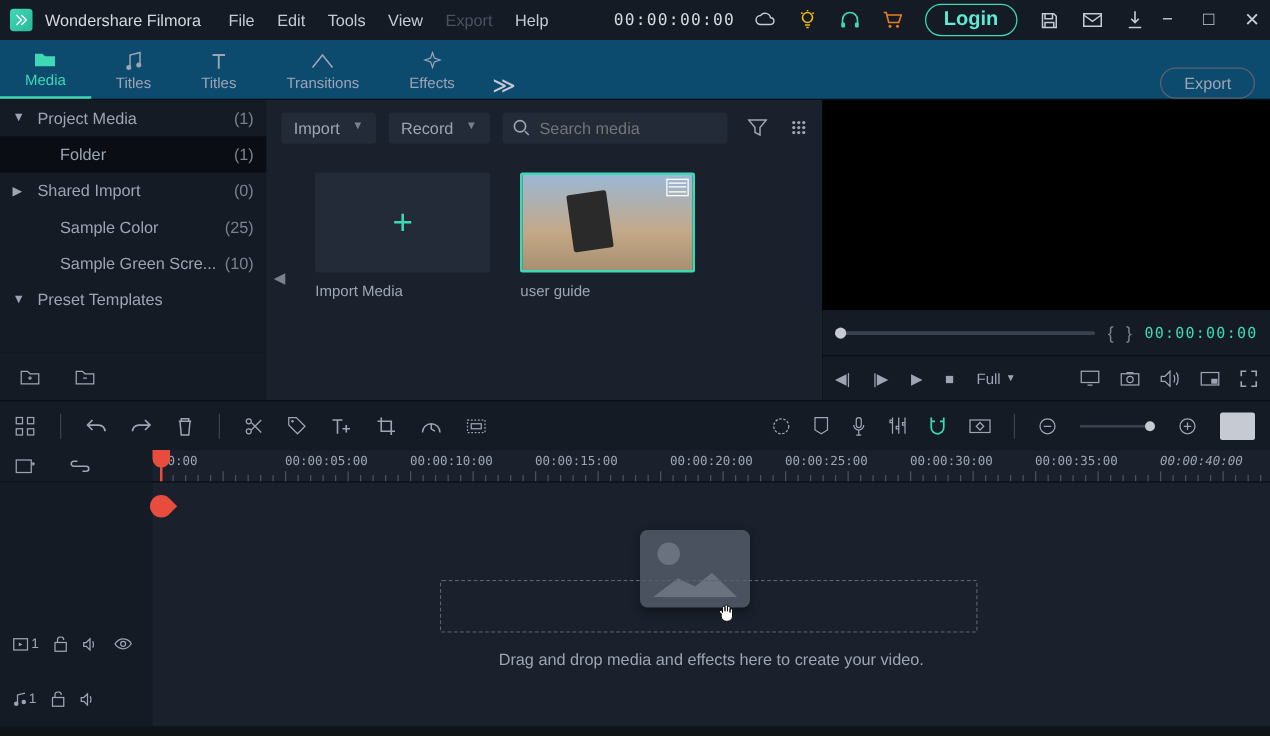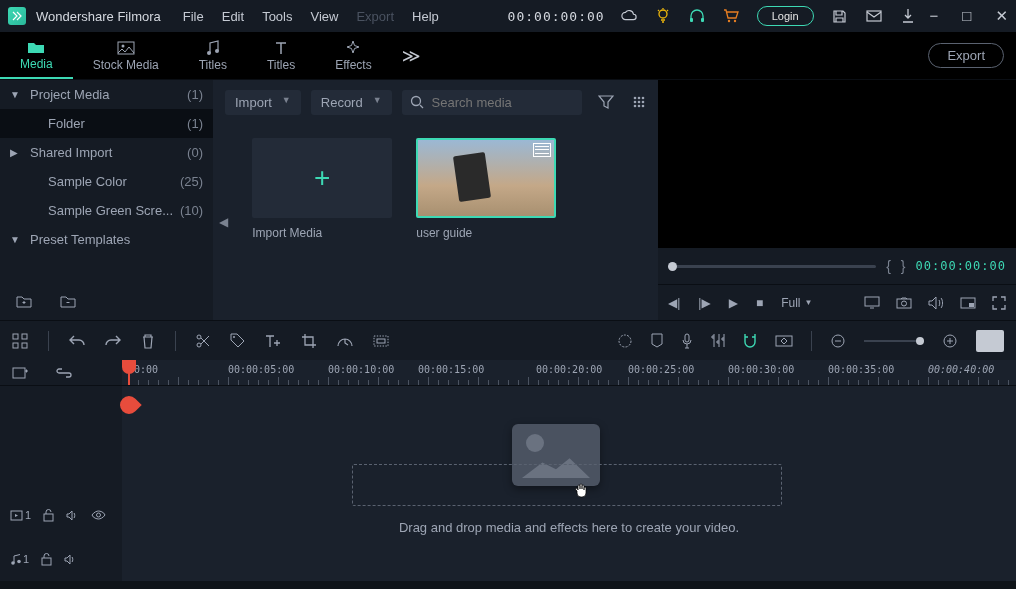--- a/index.html
+++ b/index.html
@@ -10,24 +10,24 @@
 .app-title{color:#d4d8df;font-size:13px;margin-right:18px;font-weight:500}
 .menu{display:flex;gap:18px}
 .menu-item{color:#c5cad3;cursor:pointer;font-size:13px}
 .menu-item.disabled{color:#4a5260}
 .timecode-top{color:#d4d8df;margin-left:auto;margin-right:12px;font-family:monospace;font-size:13px;letter-spacing:1px}
 .titlebar-icons{display:flex;gap:18px;align-items:center}
 .ti-icon{width:16px;height:16px;display:flex;align-items:center;justify-content:center;cursor:pointer;color:#c5cad3}
 .ti-icon.gold{color:#f0b90b}
 .ti-icon.teal{color:#3dd9b4}
 .ti-icon.orange{color:#e67e22}
-.login-btn{border:1.5px solid #3dd9b4;color:#e5e5e5;border-radius:14px;padding:3px 14px;cursor:pointer;font-size:11px;font-weight:400}
+.login-btn{border:1.5px solid #3dd9b4;color:#5eead4;border-radius:14px;padding:3px 14px;cursor:pointer;font-size:16px;font-weight:700}
 .window-ctrl{display:flex;gap:24px;margin-left:10px}
 .wc{cursor:pointer;color:#c5cad3;font-size:15px}
-.tabs-row{height:48px;background:#000000;display:flex;align-items:center;border-bottom:1px solid #0a0e14}
+.tabs-row{height:48px;background:#0c4a6e;display:flex;align-items:flex-end;border-bottom:1px solid #0a0e14}
 .tab{display:flex;flex-direction:column;align-items:center;justify-content:center;padding:6px 20px;cursor:pointer;color:#9da5b4;gap:2px;font-size:12px}
 .tab.active{color:#3dd9b4;border-bottom:2px solid #3dd9b4}
 .tab-icon{height:16px;display:flex;align-items:center;justify-content:center;font-size:14px}
 .more-tabs{margin-left:10px;color:#c5cad3;font-size:18px;cursor:pointer}
 .export-btn{margin-left:auto;margin-right:12px;border:1px solid #5a6270;color:#9da5b4;border-radius:14px;padding:4px 18px;cursor:pointer;font-size:13px}
 .main{display:flex;height:240px}
 .sidebar{width:213px;background:#151b24;overflow-y:auto}
 .sb-item{display:flex;align-items:center;padding:7px 10px 7px 30px;cursor:pointer;font-size:13px;justify-content:space-between}
 .sb-item.active{background:#0a0e14}
 .sb-item.indent{padding-left:48px}
@@ -174,45 +174,43 @@
   <div class="tab active">
     <span class="tab-icon">
         <svg width="18" height="14" viewBox="0 0 18 14">
           <path d="M1 3h6l2 2h8v8H1z" fill="#3dd9b4"></path>
         </svg>
       </span>
     <span>Media</span>
   </div>
   <div class="tab">
     <span class="tab-icon">
-        <svg width="18" height="14" viewBox="0 0 18 14">
-          <rect x="1" y="1" width="16" height="12" fill="none" stroke="currentColor"></rect>
-          <circle cx="6" cy="5" r="1.5" fill="currentColor"></circle>
-          <path d="M1 12l4-4 3 3 4-5 5 6" fill="none" stroke="currentColor"></path>
-        </svg>
-      </span>
-    <span>Stock Media</span>
-  </div>
-  <div class="tab">
-    <span class="tab-icon">
         <svg width="14" height="16" viewBox="0 0 14 16">
           <path d="M4 13V3l8-2v10" fill="none" stroke="currentColor" stroke-width="1.2"></path>
           <circle cx="3" cy="13" r="2" fill="currentColor"></circle>
           <circle cx="11" cy="11" r="2" fill="currentColor"></circle>
         </svg>
       </span>
     <span>Titles</span>
   </div>
   <div class="tab">
     <span class="tab-icon">
         <svg width="14" height="14" viewBox="0 0 14 14">
           <path d="M2 2h10M7 2v11" stroke="currentColor" stroke-width="1.5"></path>
         </svg>
       </span>
     <span>Titles</span>
+  </div>
+  <div class="tab">
+    <span class="tab-icon">
+        <svg width="18" height="12" viewBox="0 0 18 12">
+          <path d="M1 11L9 1l8 10" fill="none" stroke="currentColor" stroke-width="1.3"></path>
+        </svg>
+      </span>
+    <span>Transitions</span>
   </div>
   <div class="tab">
     <span class="tab-icon">
         <svg width="16" height="16" viewBox="0 0 16 16">
           <path d="M8 1l1.5 4.5L14 7l-4.5 1.5L8 13l-1.5-4.5L2 7l4.5-1.5z" fill="none" stroke="currentColor"></path>
         </svg>
       </span>
     <span>Effects</span>
   </div>
   <span class="more-tabs">≫</span>
@@ -504,21 +502,21 @@
           <svg width="16" height="10" viewBox="0 0 16 10">
             <path d="M6 5H3a2 2 0 010-4h3M10 5h3a2 2 0 010 4h-3M5 5h6" fill="none" stroke="currentColor" stroke-width="1.3"></path>
           </svg>
         </span>
     </div>
     <div class="ruler">
       <div class="ruler-ticks" id="ruler-ticks">
           <div class="time-label" style="left: 6px;">00:00</div>
           <div class="time-label" style="left: 106px;">00:00:05:00</div>
           <div class="time-label" style="left: 206px;">00:00:10:00</div>
-          <div class="time-label" style="left: 296px;">00:00:15:00</div>
+          <div class="time-label" style="left: 306px;">00:00:15:00</div>
           <div class="time-label" style="left: 414px;">00:00:20:00</div>
           <div class="time-label" style="left: 506px;">00:00:25:00</div>
           <div class="time-label" style="left: 606px;">00:00:30:00</div>
           <div class="time-label" style="left: 706px;">00:00:35:00</div>
           <div class="time-label" style="left: 806px; font-style: italic;">00:00:40:00</div>
           <div class="tick-box">
             <div class="tick major" style="left: 6px;"></div>
             <div class="tick" style="left: 16px;"></div>
             <div class="tick" style="left: 26px;"></div>
             <div class="tick" style="left: 36px;"></div>

